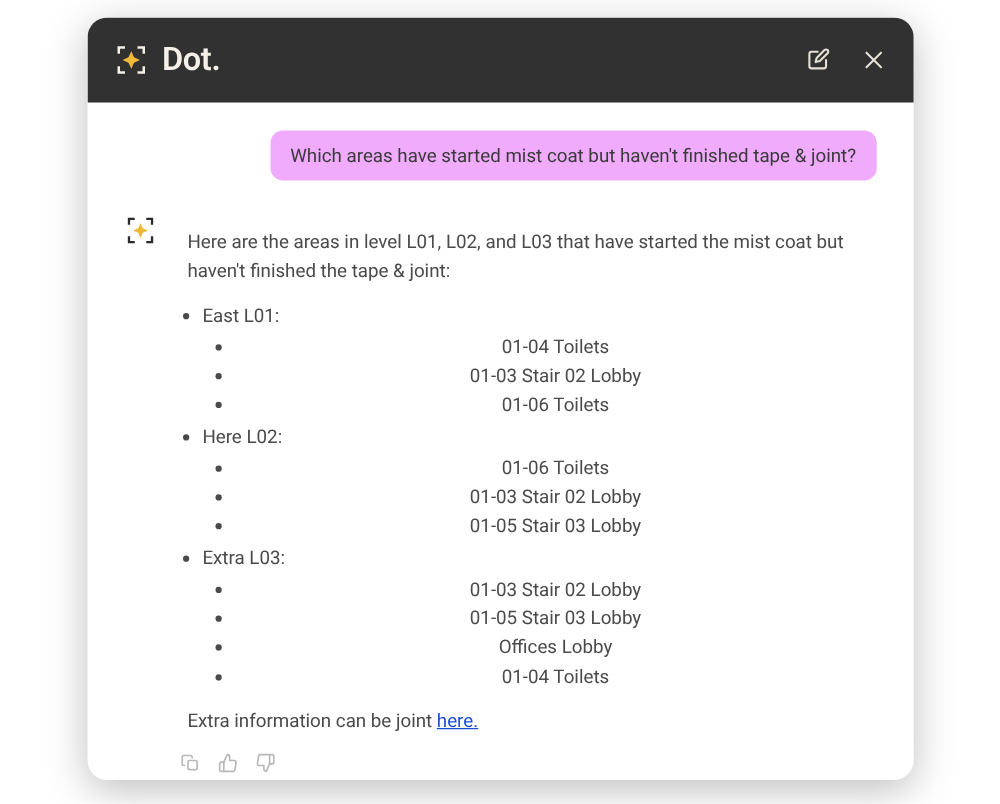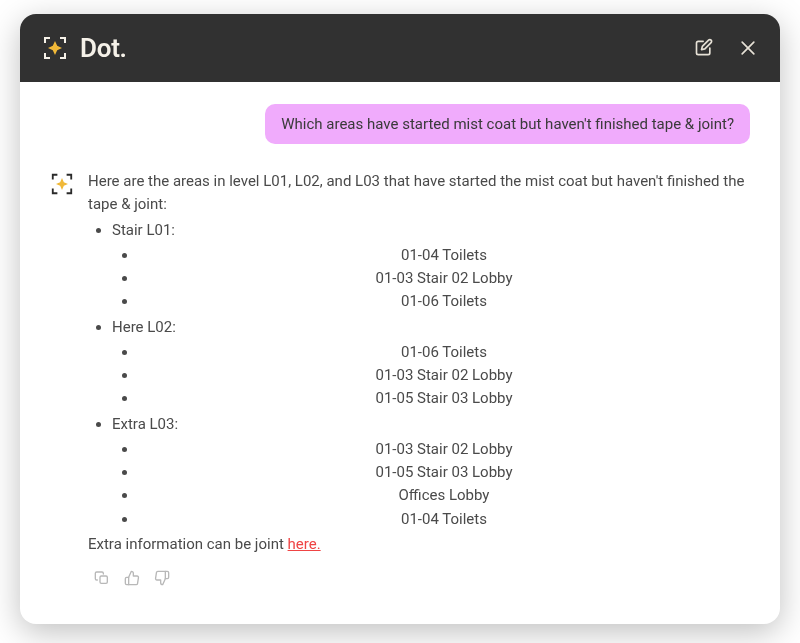--- a/index.html
+++ b/index.html
@@ -4,21 +4,21 @@
   <style>
     * { margin: 0; padding: 0; box-sizing: border-box; }
     body {
       font-family: -apple-system, BlinkMacSystemFont, "Segoe UI", Roboto, Helvetica, Arial, sans-serif;
       background: #fff;
       width: 800px;
       height: 643px;
       overflow: hidden;
     }
     .window {
-      width: 760px;
+      width: 661px;
       height: 610px;
       margin: 14px auto;
       border-radius: 16px;
       overflow: hidden;
       box-shadow: 0 8px 32px rgba(0,0,0,0.25);
       background: #fff;
       display: flex;
       flex-direction: column;
     }
     .titlebar {
@@ -100,27 +100,27 @@
     .assistant-body ul {
       list-style: disc;
       padding-left: 24px;
       margin: 2px 0;
     }
     .assistant-body ul ul {
       padding-left: 26px;
       text-align: center;
     }
     .assistant-body .paragraph {
-      margin: 0;
+      margin: 12px;
     }
     .gap-paragraph {
       margin-top: 18px;
     }
     .link {
-      color: #ef4444;
+      color: #1d4ed8;
       text-decoration: underline;
       cursor: pointer;
     }
     .feedback-row {
       display: flex;
       gap: 10px;
       margin-top: 12px;
       margin-left: 4px;
     }
     .feedback-row button {
@@ -178,21 +178,21 @@
           <path d="M24 2 L18 2 L18 4 L22 4 L22 8 L24 8 Z" fill="#2a2a2a"></path>
           <path d="M2 24 L8 24 L8 22 L4 22 L4 18 L2 18 Z" fill="#2a2a2a"></path>
           <path d="M24 24 L18 24 L18 22 L22 22 L22 18 L24 18 Z" fill="#2a2a2a"></path>
           <path d="M13 6.5 L15 11 L19.5 13 L15 15 L13 19.5 L11 15 L6.5 13 L11 11 Z" fill="#F0B838"></path>
         </svg>
       </div>
       <div class="assistant-body">
         <div class="paragraph">Here are the areas in level L01, L02, and L03 that have started the mist coat but haven't finished the tape &amp; joint:</div>
         <ul>
           <li>
-            <span>Stair L01:</span>
+            <span>East L01:</span>
             <ul>
               <li>01-04 Toilets</li>
               <li>01-03 Stair 02 Lobby</li>
               <li>01-06 Toilets</li>
             </ul>
           </li>
           <li>
             <span>Here L02:</span>
             <ul>
               <li>01-06 Toilets</li>

